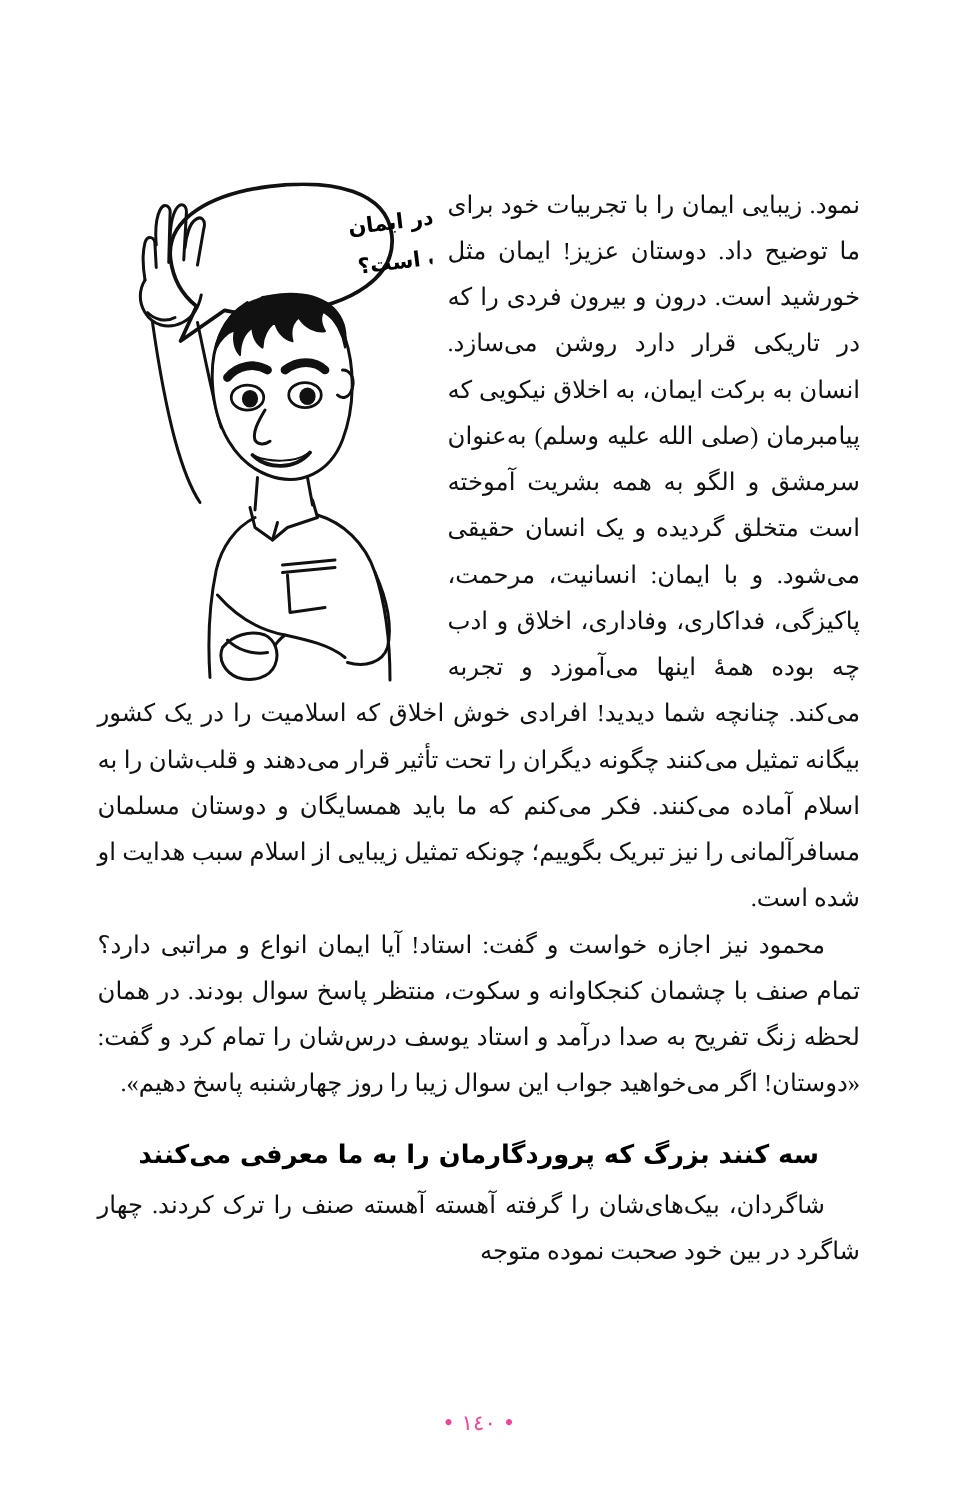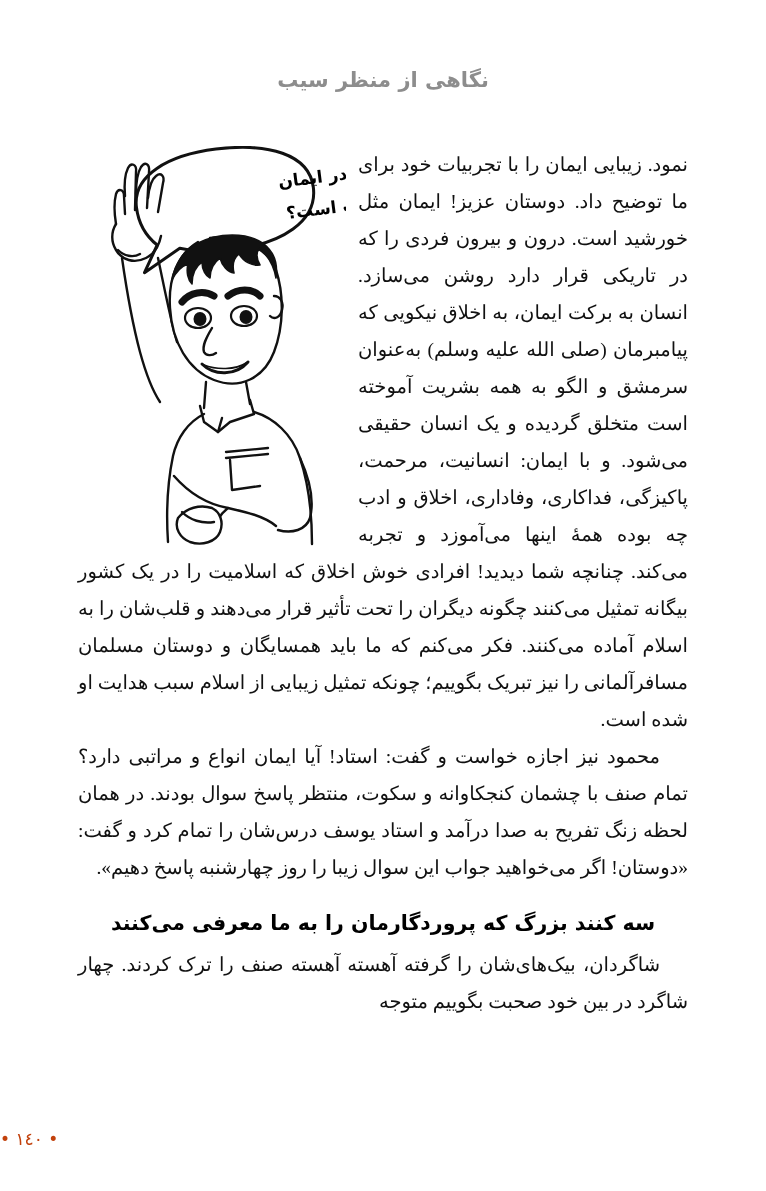--- a/index.html
+++ b/index.html
@@ -74,40 +74,39 @@
   }
 
   .clearfix::after { content: ""; display: block; clear: both; }
 
   
   .page-number {
     position: absolute;
     bottom: 42px;
     left: 0;
     right: 0;
-    text-align: left;
-    color: #c2410c;
+    text-align: center;
+    color: #ec4899;
     font-size: 17px;
     letter-spacing: 3px;
   }
 
   
   .bubble-text {
     font-family: "DejaVu Sans", "Liberation Sans", sans-serif;
     font-weight: bold;
     font-size: 17px;
     fill: #000;
   }
 </style>
 </head>
 <body>
 
 <div class="page">
 
-  <div class="running-header">نگاهی از منظر سیب</div>
 
   <div class="content clearfix">
 
     <div class="illustration">
       <svg width="268" height="400" viewBox="0 0 268 400" xmlns="http://www.w3.org/2000/svg">
         <g fill="none" stroke="#111" stroke-width="2.4" stroke-linecap="round" stroke-linejoin="round">
 
           <g transform="rotate(-7 150 52)">
             <path d="M 58 50
                      C 58 18, 96 2, 144 2
@@ -200,19 +199,19 @@
         </g>
       </svg>
     </div>
 
     <p class="para">نمود. زیبایی ایمان را با تجربیات خود برای ما توضیح داد. دوستان عزیز! ایمان مثل خورشید است. درون و بیرون فردی را که در تاریکی قرار دارد روشن می‌سازد. انسان به برکت ایمان، به اخلاق نیکویی که پیامبرمان (صلی الله علیه وسلم) به‌عنوان سرمشق و الگو به همه بشریت آموخته است متخلق گردیده و یک انسان حقیقی می‌شود. و با ایمان: انسانیت، مرحمت، پاکیزگی، فداکاری، وفاداری، اخلاق و ادب چه بوده همهٔ اینها می‌آموزد و تجربه می‌کند. چنانچه شما دیدید! افرادی خوش اخلاق که اسلامیت را در یک کشور بیگانه تمثیل می‌کنند چگونه دیگران را تحت تأثیر قرار می‌دهند و قلب‌شان را به اسلام آماده می‌کنند. فکر می‌کنم که ما باید همسایگان و دوستان مسلمان مسافرآلمانی را نیز تبریک بگوییم؛ چونکه تمثیل زیبایی از اسلام سبب هدایت او شده است.</p>
 
     <p class="para indent">محمود نیز اجازه خواست و گفت: استاد! آیا ایمان انواع و مراتبی دارد؟ تمام صنف با چشمان کنجکاوانه و سکوت، منتظر پاسخ سوال بودند. در همان لحظه زنگ تفریح به صدا درآمد و استاد یوسف درس‌شان را تمام کرد و گفت: «دوستان! اگر می‌خواهید جواب این سوال زیبا را روز چهارشنبه پاسخ دهیم».</p>
 
     <h2 class="section-heading">سه کنند بزرگ که پروردگارمان را به ما معرفی می‌کنند</h2>
 
-    <p class="para indent">شاگردان، بیک‌های‌شان را گرفته آهسته آهسته صنف را ترک کردند. چهار شاگرد در بین خود صحبت بگوییم متوجه</p>
+    <p class="para indent">شاگردان، بیک‌های‌شان را گرفته آهسته آهسته صنف را ترک کردند. چهار شاگرد در بین خود صحبت نموده متوجه</p>
 
   </div>
 
   <div class="page-number">• ١٤٠ •</div>
 
 </div>
 
 </body></html>

